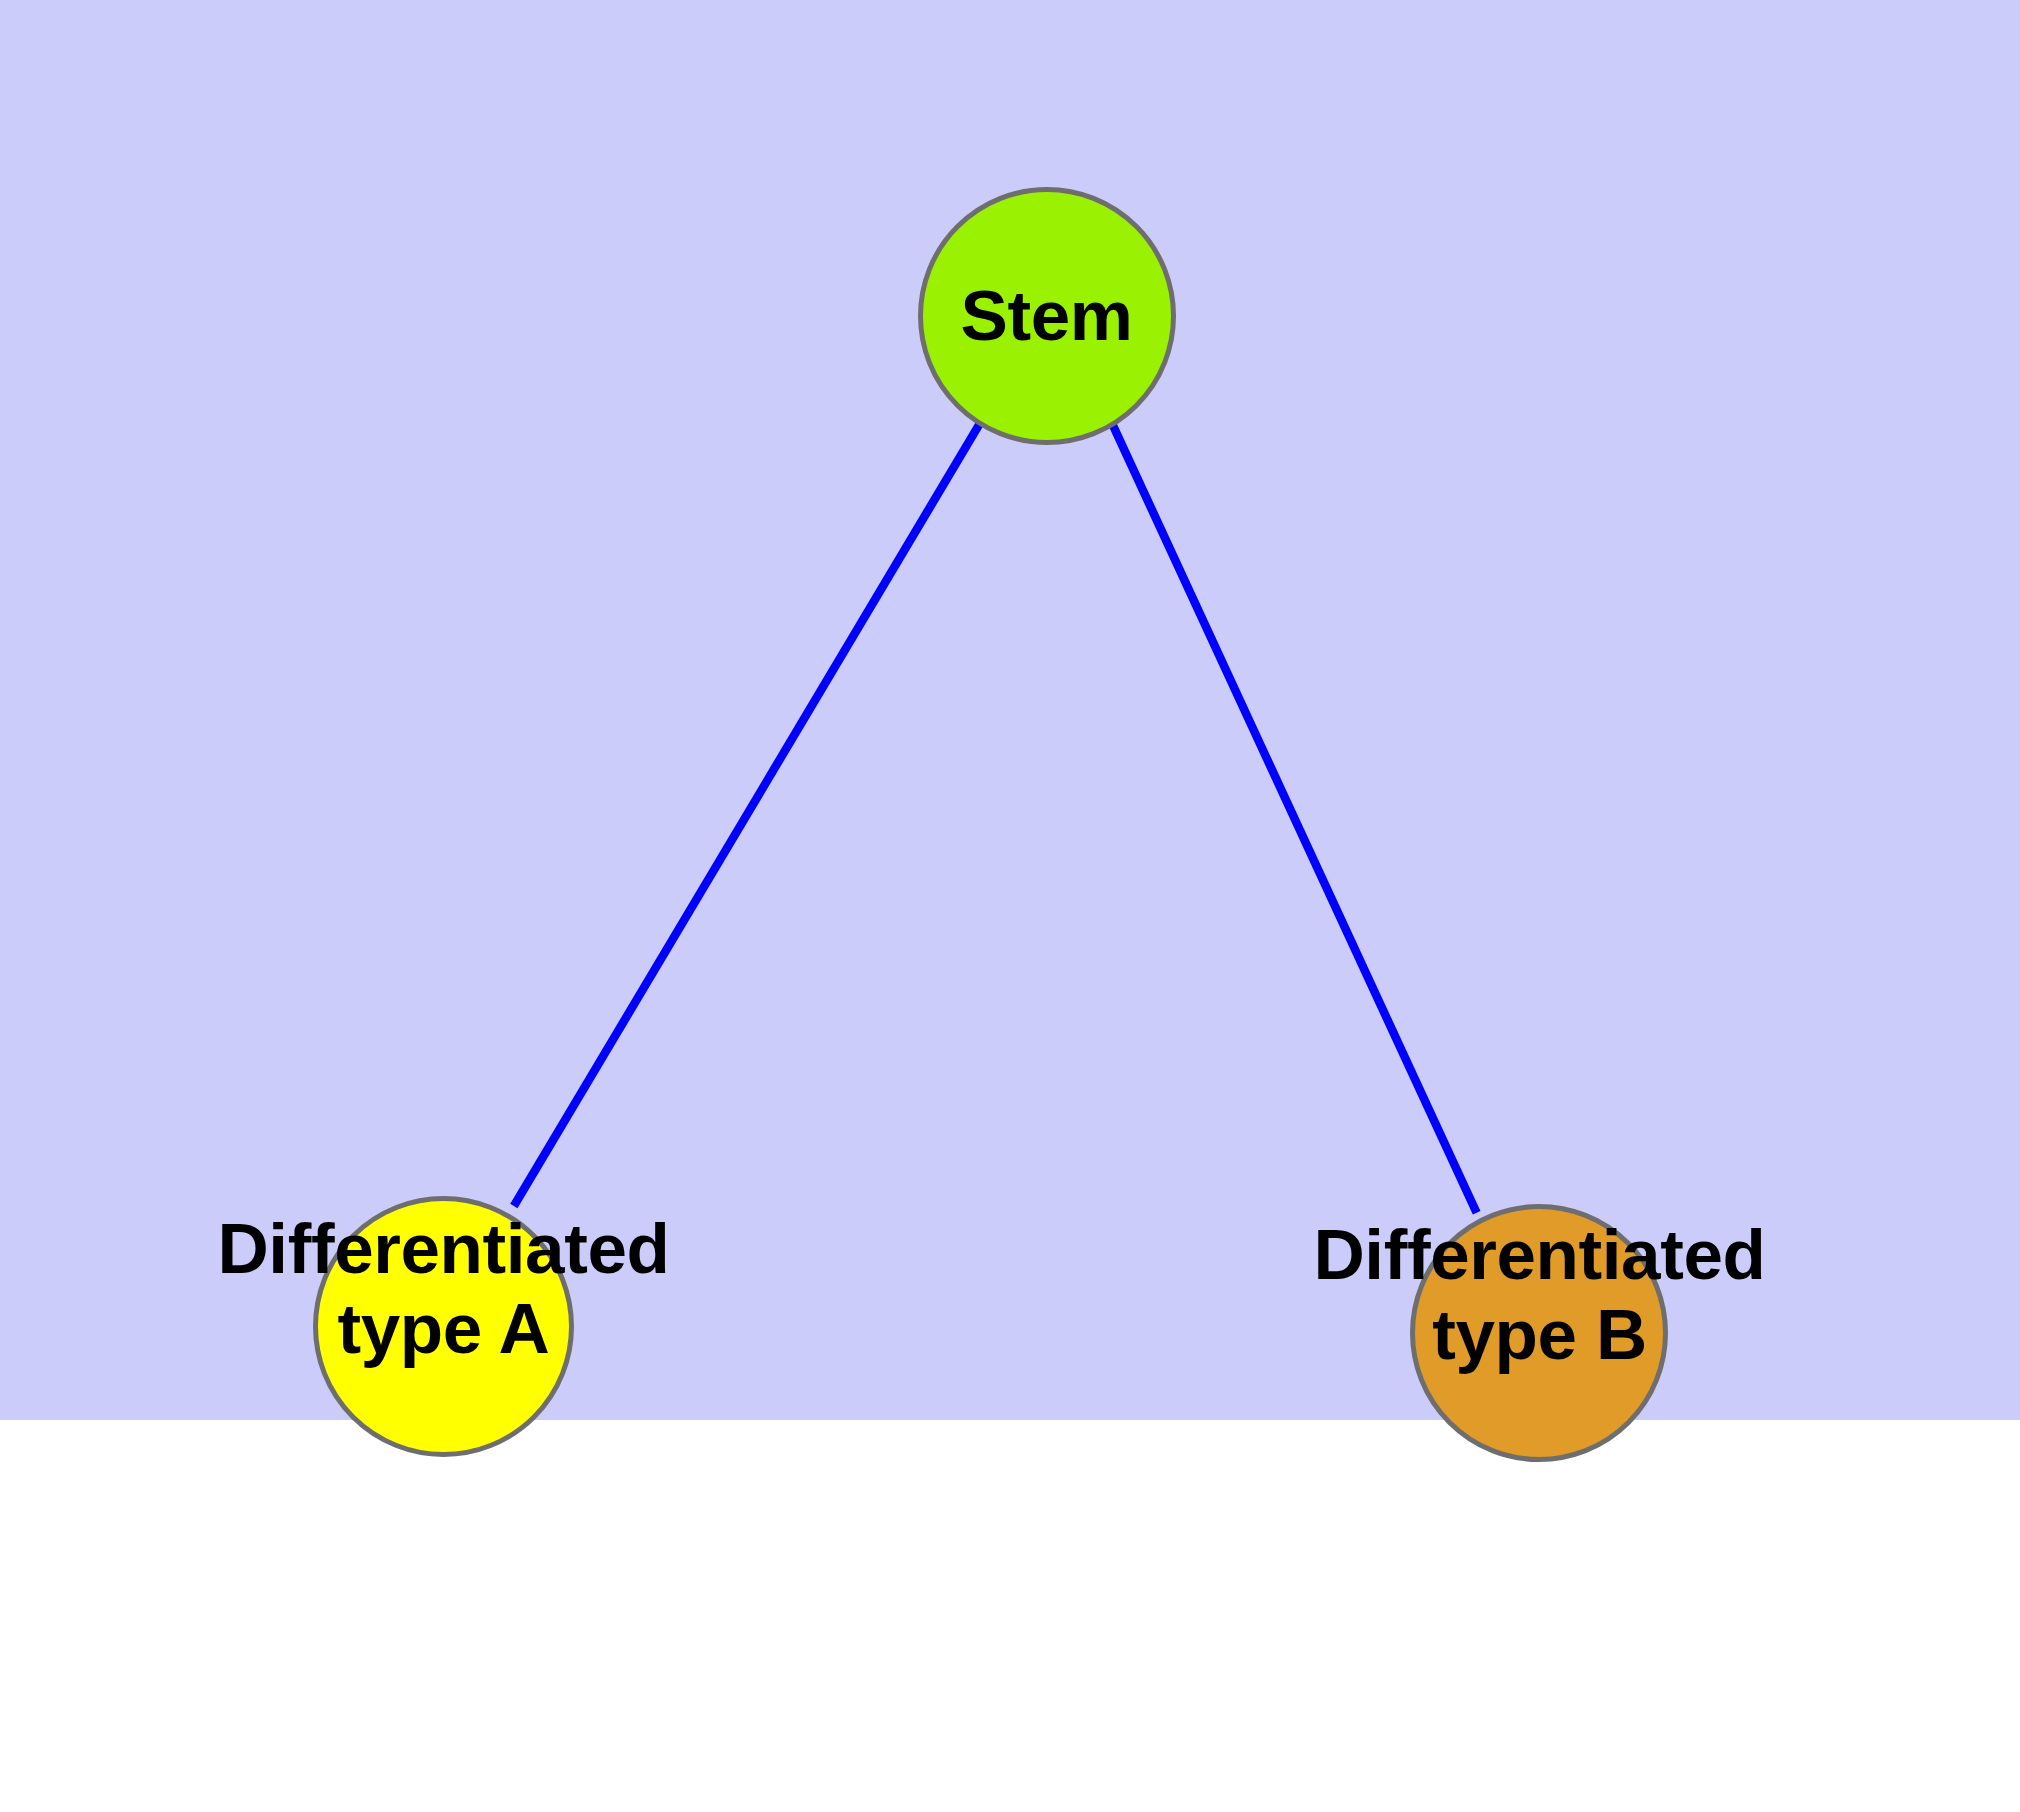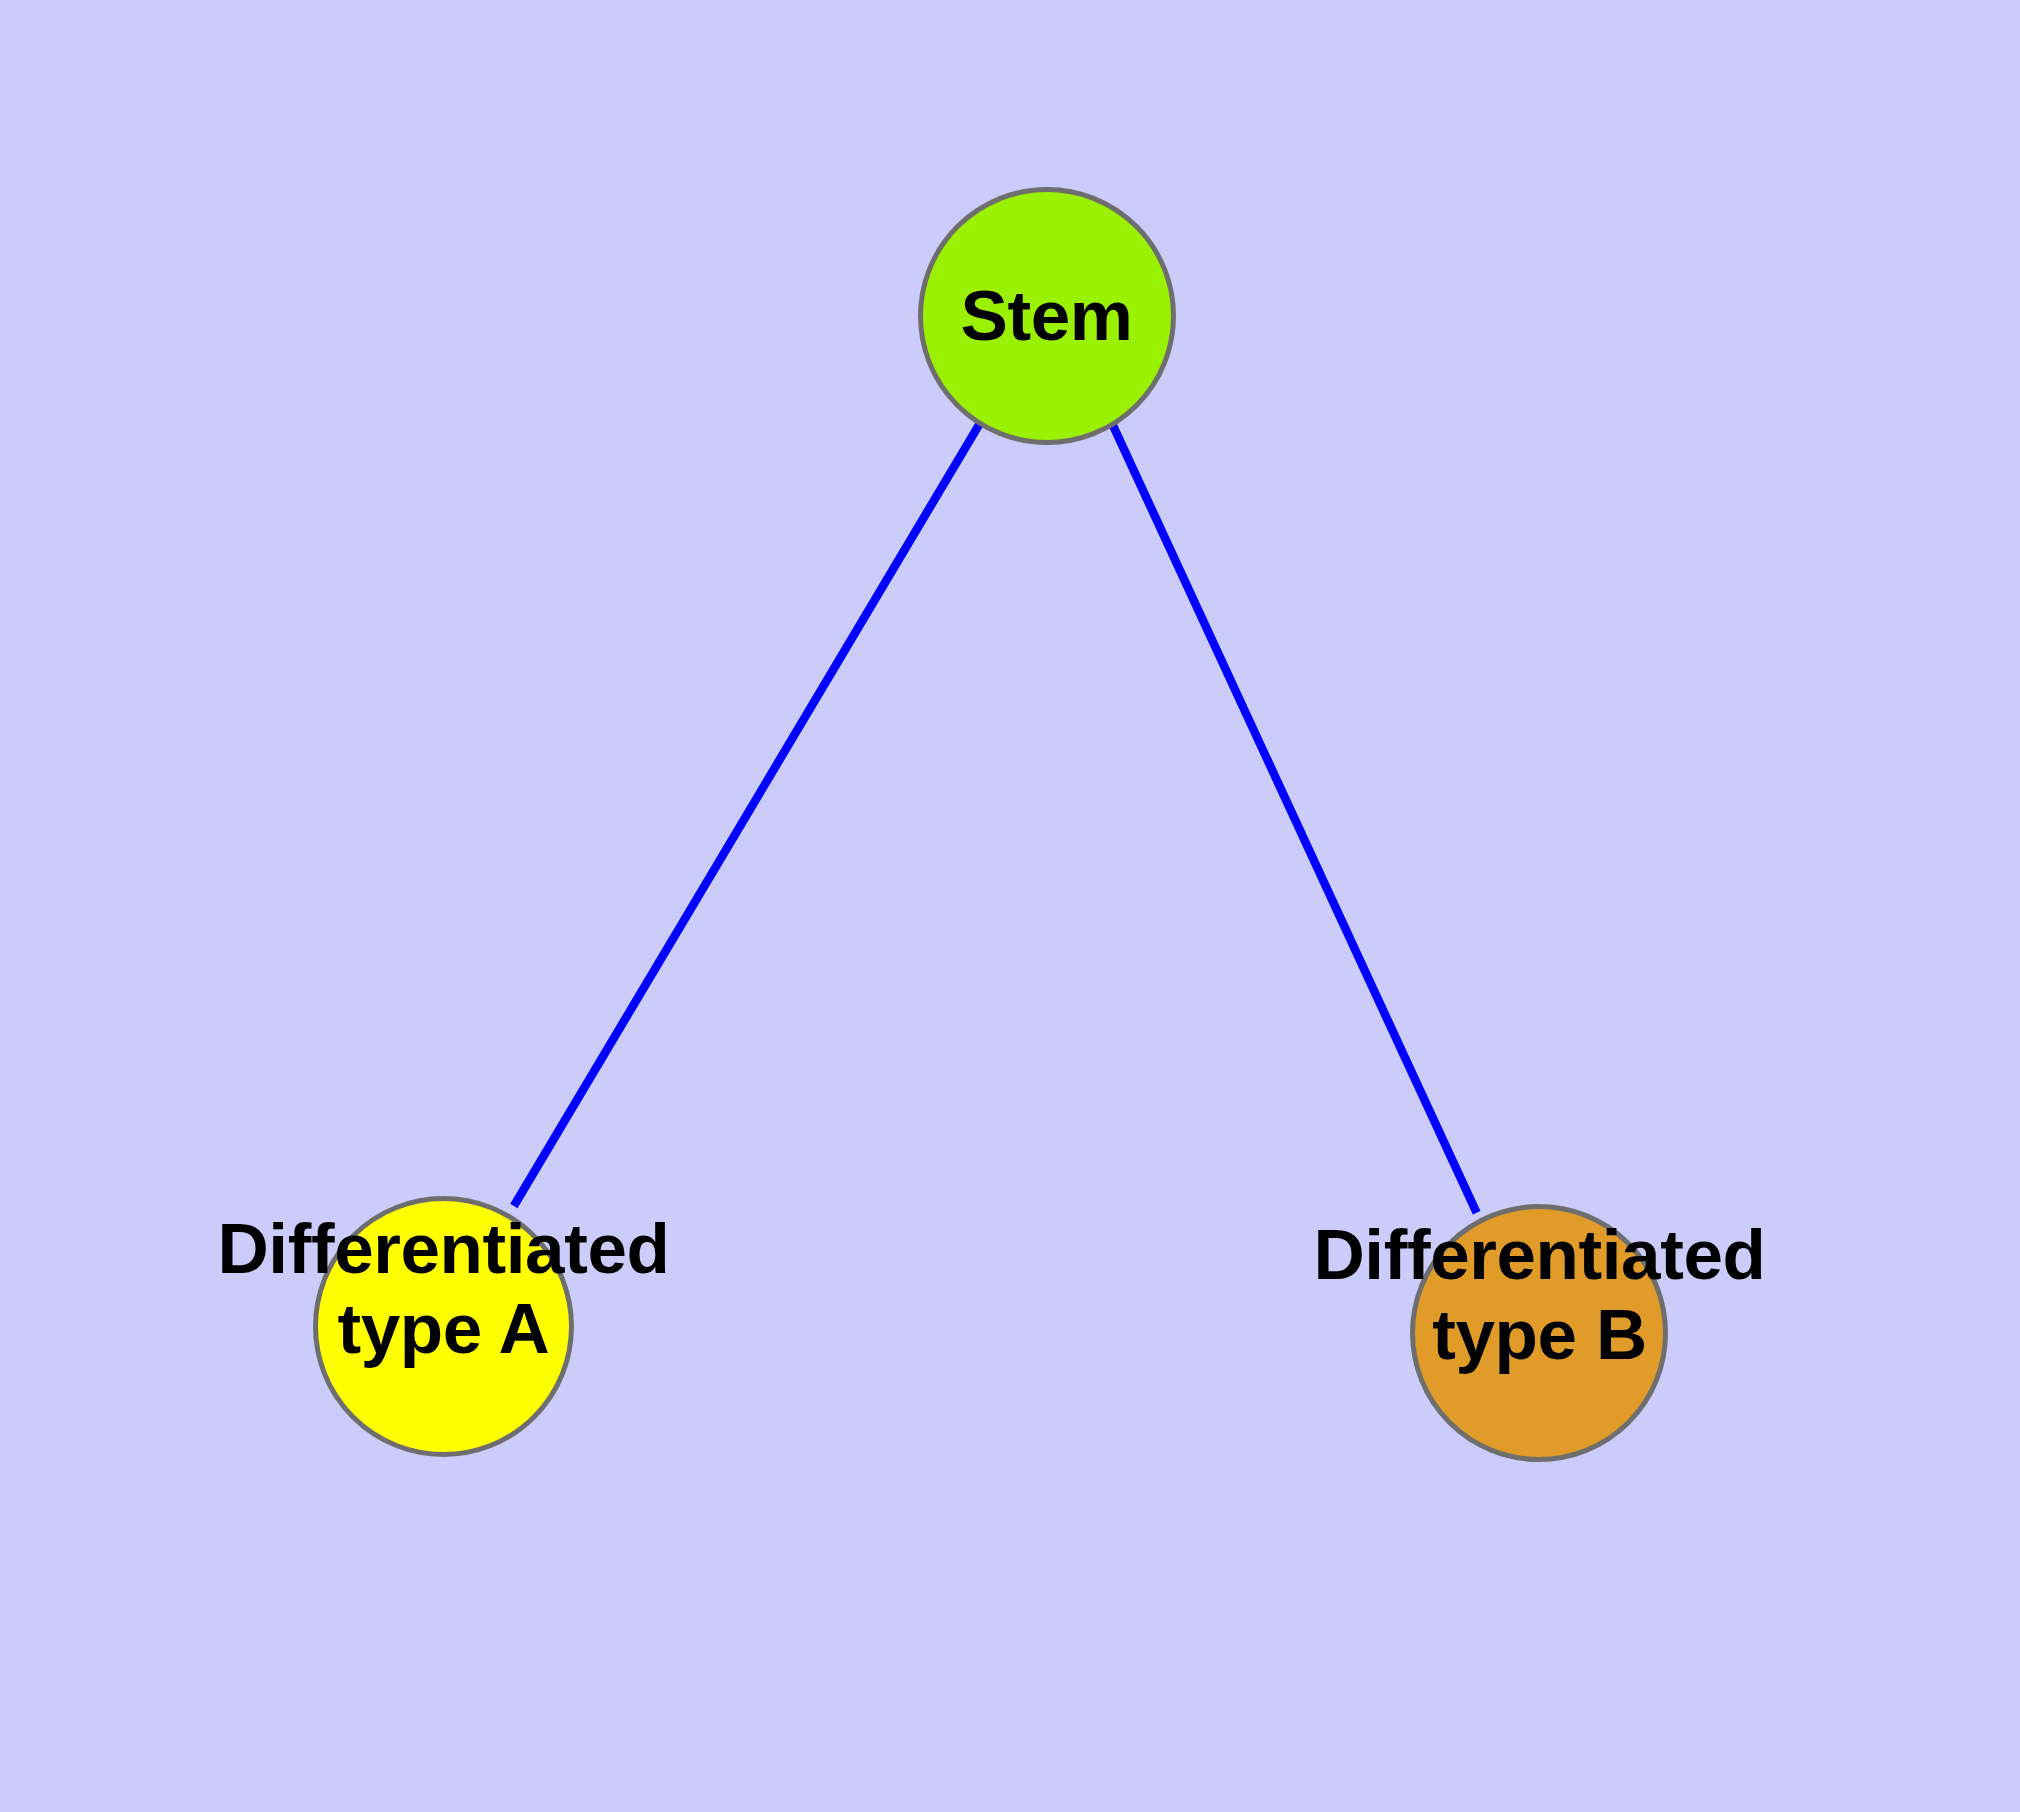--- a/index.html
+++ b/index.html
@@ -40,21 +40,21 @@
     text-align: center;
     white-space: pre;
     line-height: 1.13;
     letter-spacing: -0.4px;
     pointer-events: none;
   }
 </style>
 </head>
 <body>
 
-<div id="graph-canvas" style="width: 2021px; height: 1812px; background: rgb(204, 204, 250);">
+<div id="graph-canvas" style="width: 2021px; height: 1420px; background: rgb(204, 204, 250);">
 
   <svg id="edge-layer" viewBox="0 0 2384 2138" width="2021" height="1812">
     <line x1="1155" y1="501" x2="606" y2="1423" stroke="#0000ff" stroke-width="10" stroke-linecap="butt"></line>
     <line x1="1312" y1="500" x2="1742" y2="1431" stroke="#0000ff" stroke-width="10" stroke-linecap="butt"></line>
   </svg>
 
   <div class="node" style="left: 918px; top: 187px; width: 258px; height: 258px; background: rgb(154, 242, 2); border-color: rgb(110, 110, 110);"></div>
   <div class="node" style="left: 313px; top: 1196px; width: 261px; height: 261px; background: rgb(255, 255, 0); border-color: rgb(110, 110, 110);"></div>
   <div class="node" style="left: 1410px; top: 1204px; width: 258px; height: 258px; background: rgb(224, 155, 41); border-color: rgb(110, 110, 110);"></div>
 

